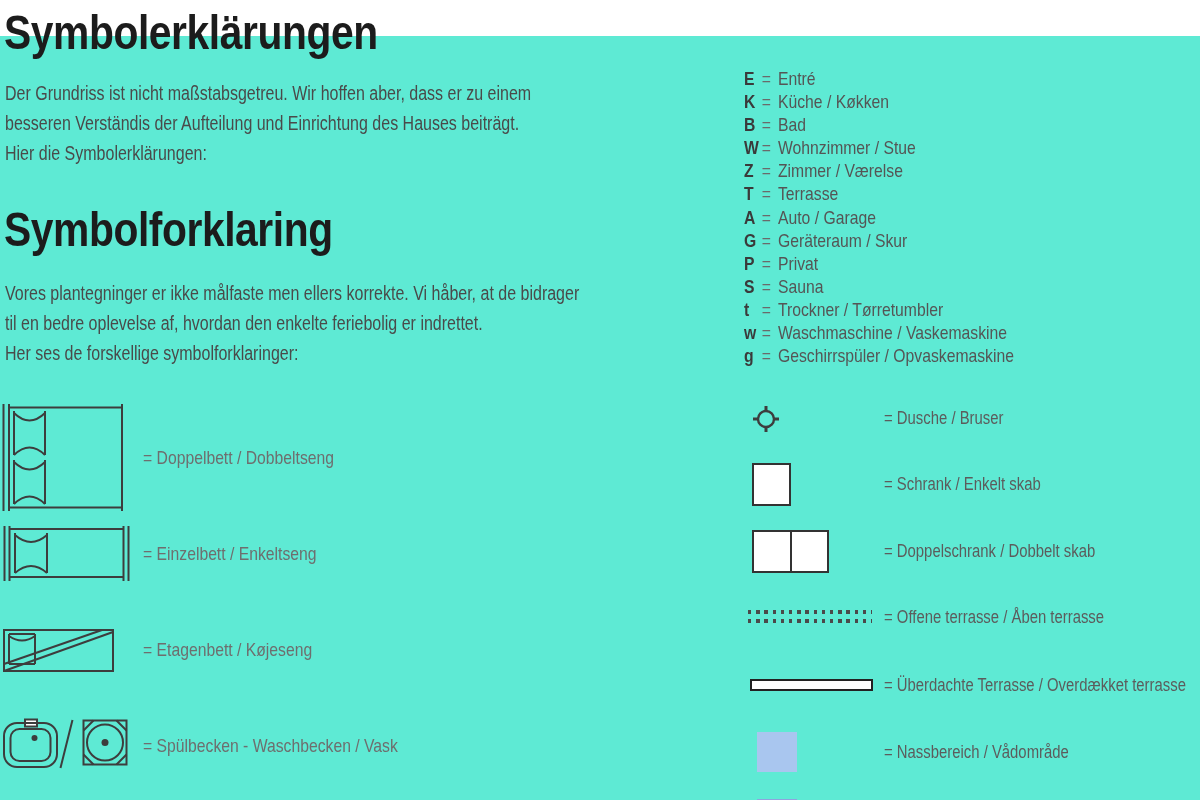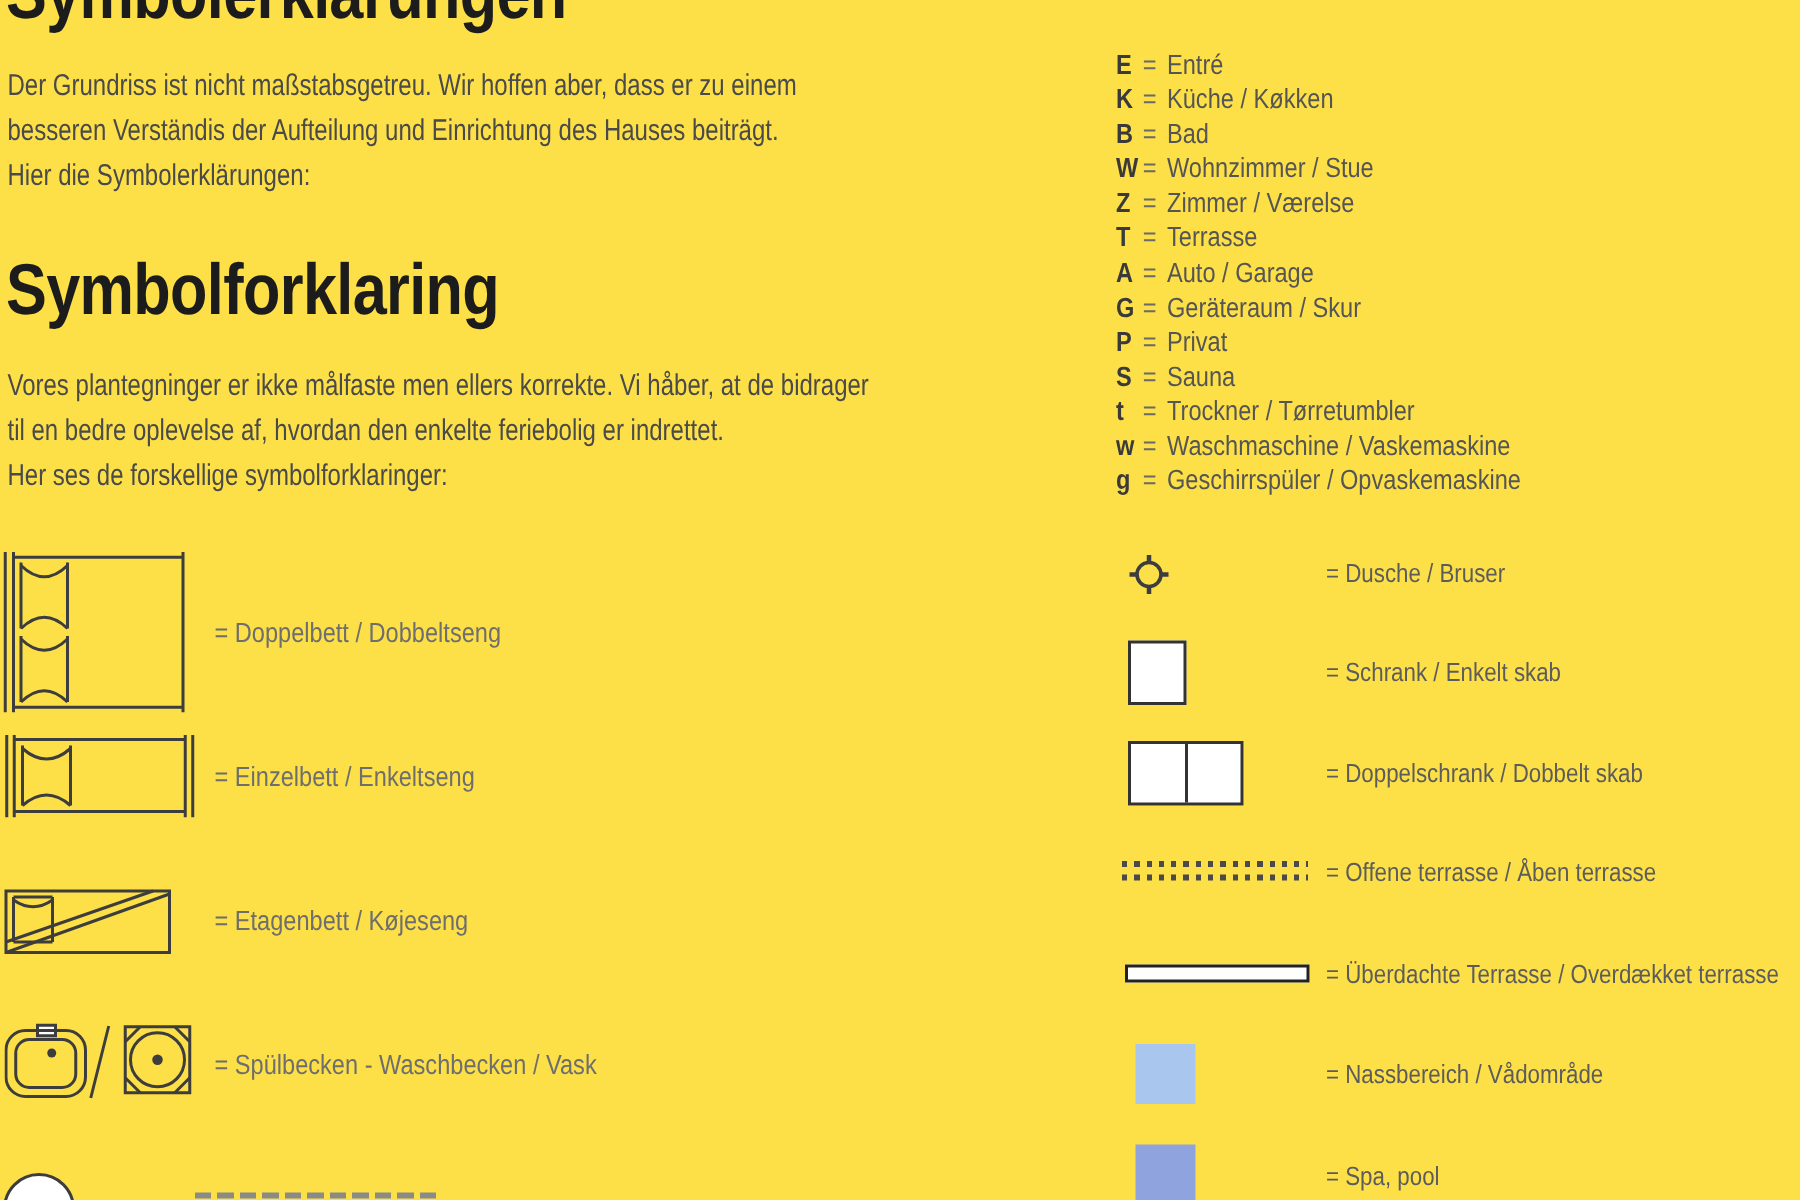--- a/index.html
+++ b/index.html
@@ -1,21 +1,21 @@
 <!DOCTYPE html>
 <html><head>
 <meta charset="utf-8">
 <style>
   html,body{margin:0;padding:0;}
   body{
     width:1200px;height:800px;overflow:hidden;background:#ffffff;
     font-family:"Liberation Sans","DejaVu Sans",sans-serif;
     position:relative;
   }
-  .page{position:absolute;inset:0;background:#fde047;}
+  .page{position:absolute;inset:0;background:#5eead4;margin-top:36px;}
   .abs{position:absolute;}
   .cond{transform:scaleX(0.85);transform-origin:left top;white-space:nowrap;}
   .cond80{transform:scaleX(0.80);transform-origin:left top;white-space:nowrap;}
   h1{margin:0;font-size:48px;line-height:52px;font-weight:700;color:#1c1c1c;letter-spacing:-0.5px;}
   .para{font-size:20px;line-height:30px;color:#4a4a4a;}
   .sym-label{font-size:18.5px;color:#6e6e6e;}
   .sym-label.right{font-size:17.5px;color:#5c5c5c;}
   .letters{left:744px;top:31px;}
   .lrow{display:flex;align-items:baseline;height:23.1px;line-height:23.1px;font-size:18.5px;}
   .lrow .k{font-weight:700;color:#3a3a3a;width:21px;}

